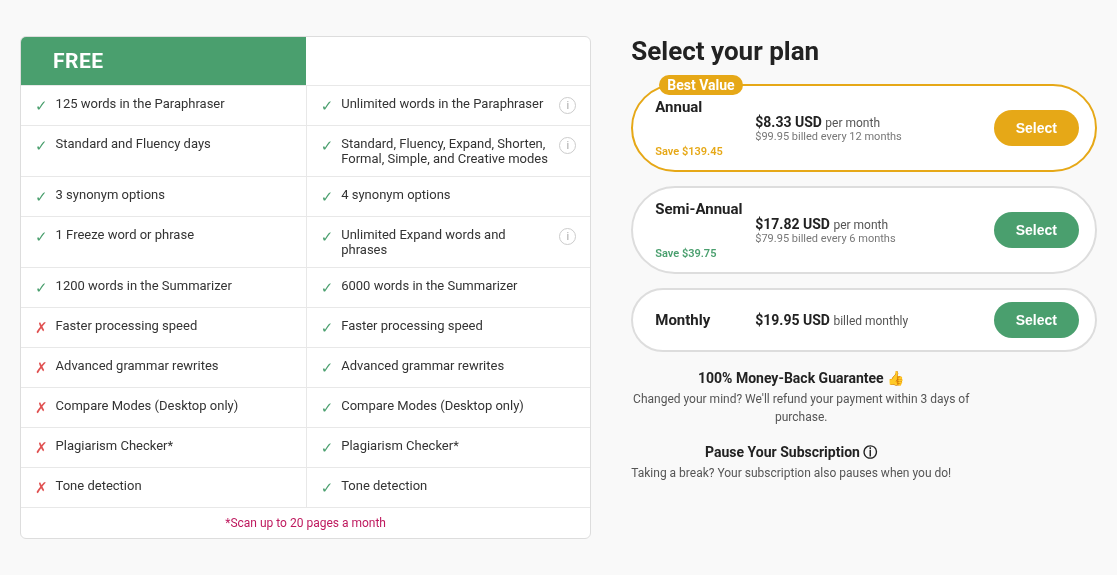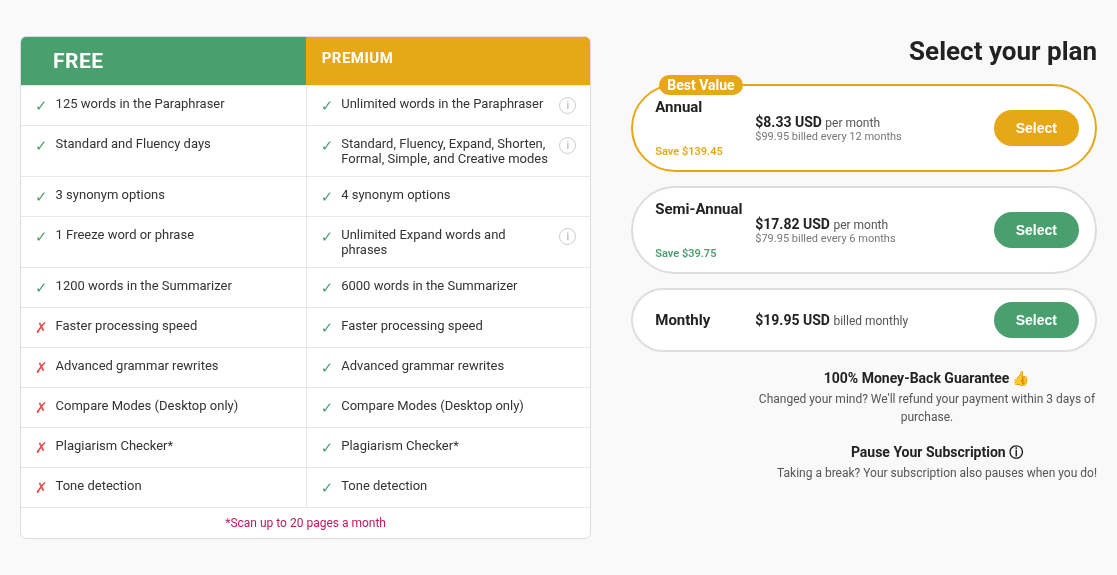--- a/index.html
+++ b/index.html
@@ -95,21 +95,21 @@
       font-size: 12px;
       color: #be185d;
       padding: 8px;
       border-top: 1px solid #e8e8e8;
     }
     
     .plan-panel {
       flex: 0.9;
       display: flex;
       flex-direction: column;
-      align-items: flex-end;
+      align-items: flex-start;
       gap: 14px;
     }
     .panel-title {
       font-size: 26px;
       font-weight: 700;
       color: #222;
       margin-bottom: 4px;
     }
     .plan-card {
       width: 100%;
@@ -216,21 +216,20 @@
     }
   </style>
 </head>
 <body>
 
 <div class="container">
 
   <div class="comparison-table">
     <div class="table-header">
       <div class="header-free">FREE</div>
-      <div class="header-premium">PREMIUM</div>
     </div>
     <div id="table-body">
         <div class="table-row">
       <div class="cell">
         <span class="check-green">✓</span>
         <span>125 words in the Paraphraser</span>
       </div>
       <div class="cell cell-right">
         <span class="check-green">✓</span>
         <span>Unlimited words in the Paraphraser</span>

